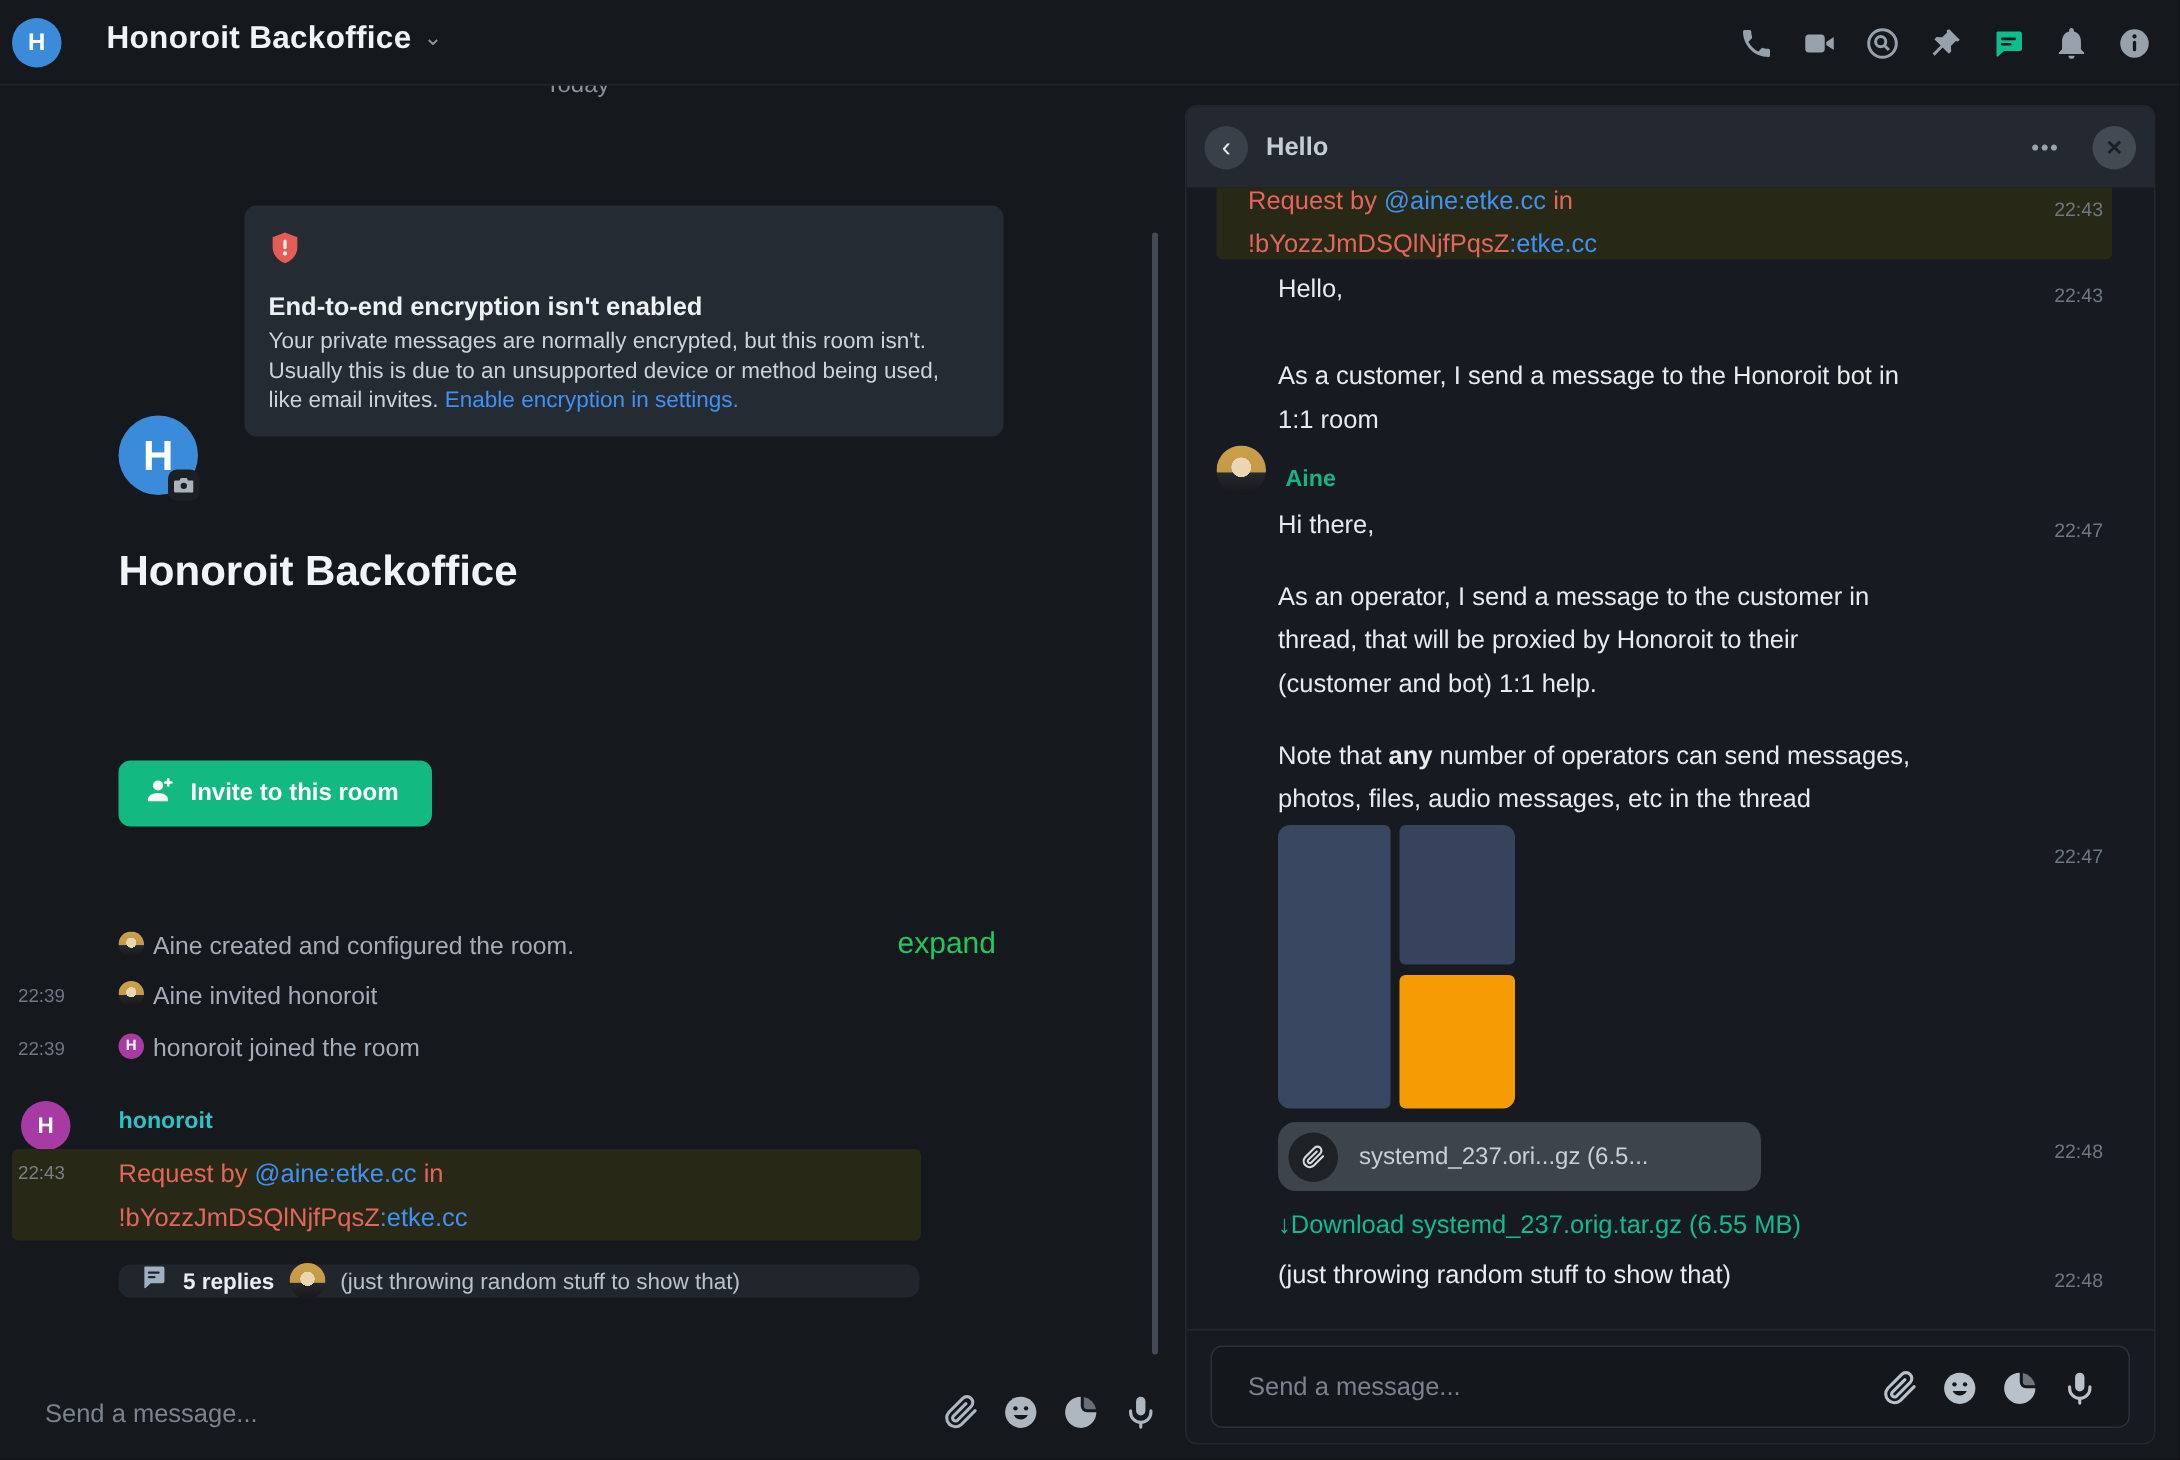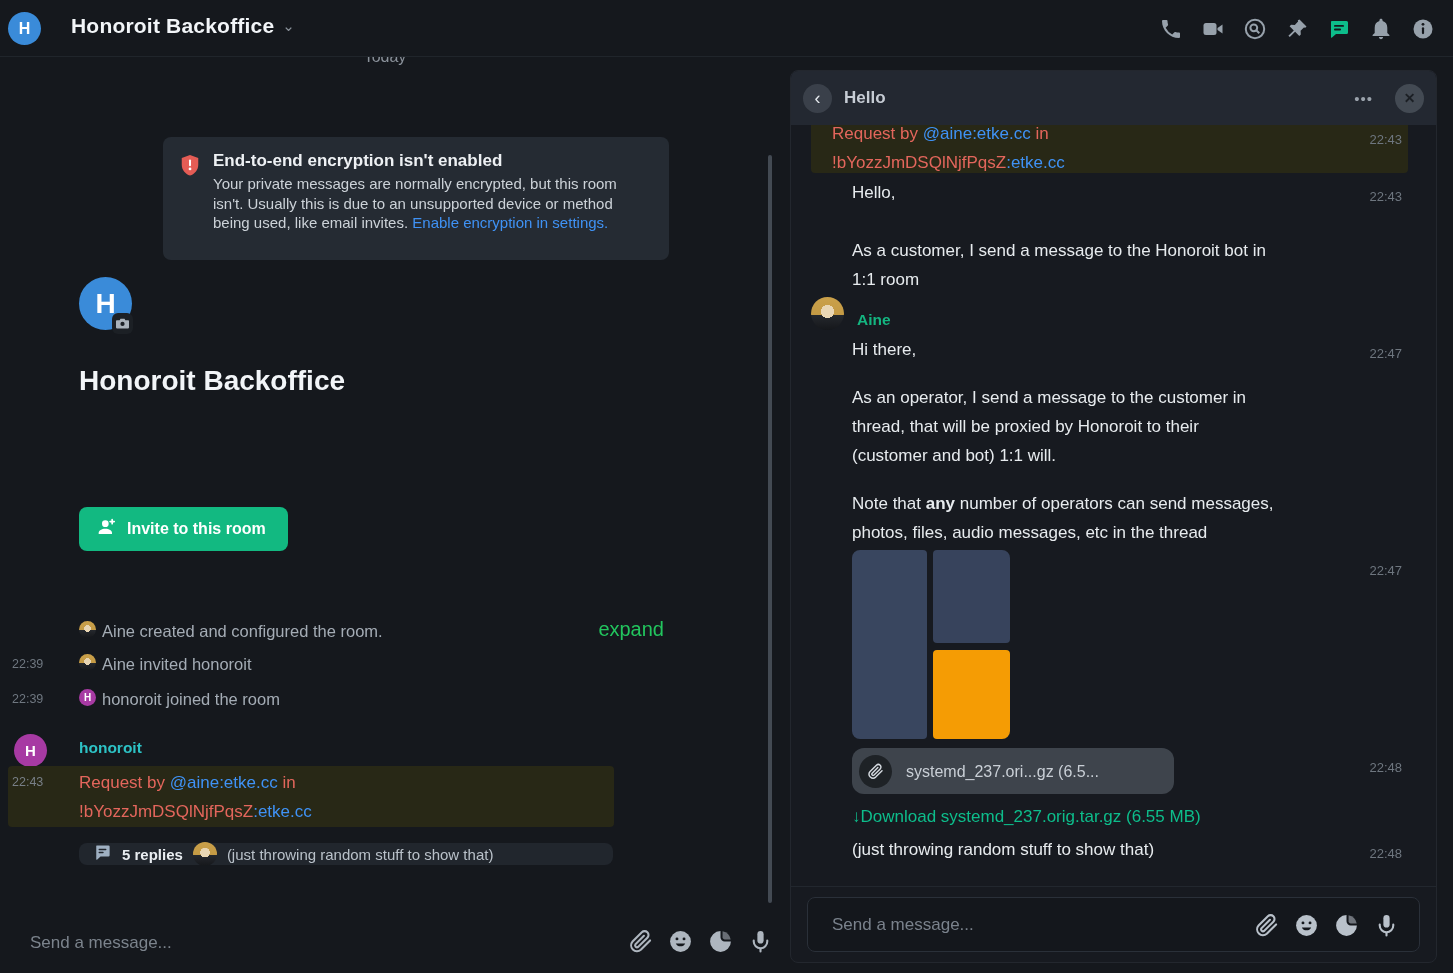--- a/index.html
+++ b/index.html
@@ -13,21 +13,21 @@
   .room-title { position:absolute; left:71px; top:14px; font-size:21px; font-weight:bold; color:#f2f5f8; letter-spacing:.2px; }
   .room-title .chev { color:#8b939c; font-size:15px; font-weight:normal; margin-left:8px; vertical-align:2px; }
   .hdr-icons { position:absolute; right:18px; top:0; height:57px; display:flex; align-items:center; gap:18px; }
   .hicon { width:24px; height:24px; display:block; cursor:pointer; }
   .hicon svg { width:24px; height:24px; display:block; }
 
   
   .maincol { position:absolute; left:0; top:57px; width:790px; height:916px; }
   .date-sep { position:absolute; left:0; top:-9px; width:770px; text-align:center; color:#8a919a; font-size:16px; z-index:5; }
 
-  .warn-card { position:absolute; left:163px; top:80px; width:506px; min-height:123px; background:#252b33; border-radius:8px; padding:14px 18px 14px 16px; display:flex; gap:12px; }
+  .warn-card { position:absolute; left:163px; top:80px; width:506px; min-height:123px; background:#252b33; border-radius:8px; padding:14px 18px 14px 16px; display:flex; gap:12px;flex-direction:column; }
   .warn-card .shield { flex:0 0 22px; padding-top:3px; }
   .warn-title { font-size:17px; font-weight:bold; color:#eef1f4; margin-bottom:3px; }
   .warn-body { font-size:15px; line-height:19.5px; color:#ccd2d8; }
   .link-blue { color:#3f92f5; cursor:pointer; }
 
   .big-avatar { position:absolute; left:79px; top:220px; width:53px; height:53px; border-radius:50%; background:#3a8bd9; color:#fff; font-size:28px; font-weight:bold; display:flex; align-items:center; justify-content:center; cursor:pointer; }
   .cam-badge { position:absolute; left:33px; top:36px; width:21px; height:21px; border-radius:6px; background:#1c2025; display:flex; align-items:center; justify-content:center; }
   .intro-title { position:absolute; left:79px; top:308px; font-size:28px; font-weight:bold; color:#f2f5f8; }
   .intro-text { position:absolute; left:79px; top:364px; width:620px; font-size:17px; line-height:24.5px; color:#bcc4cc; }
   .intro-text b { color:#dfe4e9; }
@@ -300,21 +300,21 @@
       <div class="tmsg" style="top:111px;">As a customer, I send a message to the Honoroit bot in</div>
       <div class="tmsg" style="top:140px;">1:1 room</div>
 
       <span class="t-av aine-photo" style="top:172px;"></span>
       <span class="t-name" style="top:180px;">Aine</span>
 
       <div class="tmsg" style="top:210px;">Hi there,</div>
       <span class="ts" style="top:214px;">22:47</span>
       <div class="tmsg" style="top:287px;">thread, that will be proxied by Honoroit to their</div>
       <div class="tmsg" style="top:258px;">As an operator, I send a message to the customer in</div>
-      <div class="tmsg" style="top:316px;">(customer and bot) 1:1 will.</div>
+      <div class="tmsg" style="top:316px;">(customer and bot) 1:1 help.</div>
       <div class="tmsg" style="top:364px;">
         <span>Note that </span><b>any</b><span> number of operators can send messages,</span>
       </div>
       <div class="tmsg" style="top:393px;">photos, files, audio messages, etc in the thread</div>
 
       <div class="timg">
         <div class="r1"></div>
         <div class="r2"></div>
         <div class="r3"></div>
       </div>

